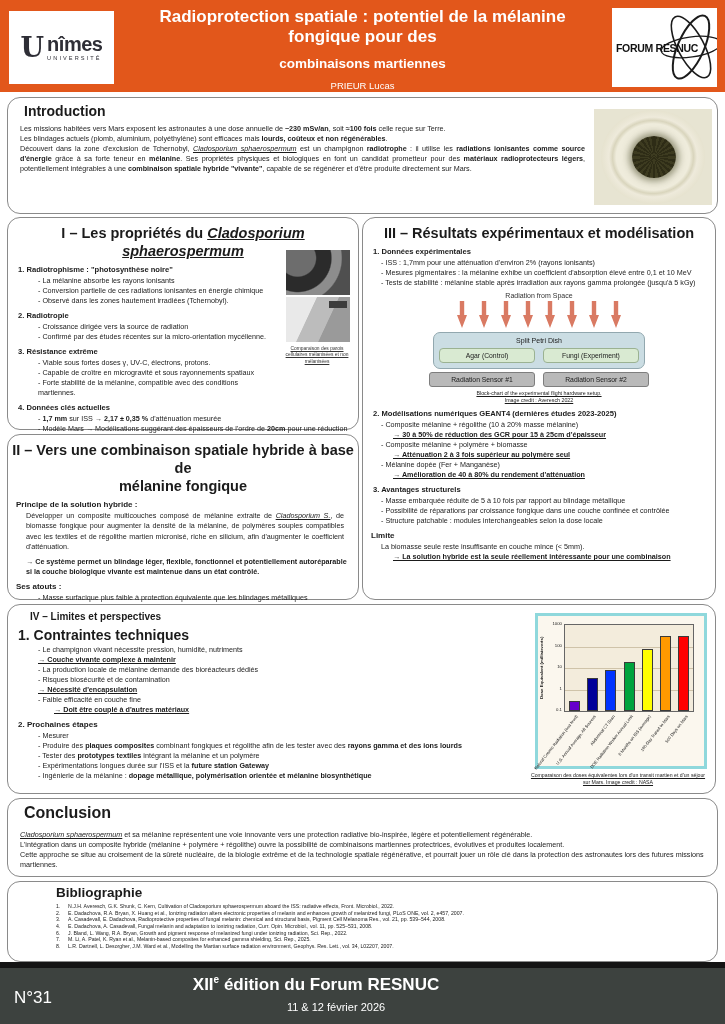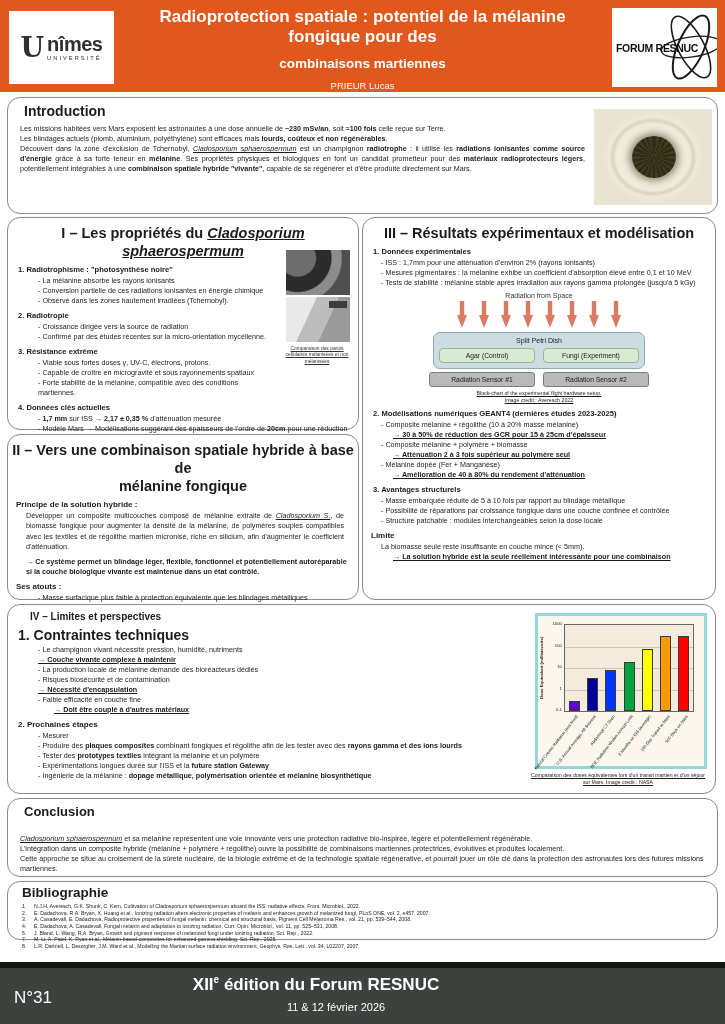--- a/index.html
+++ b/index.html
@@ -22,21 +22,21 @@
   .auth{font-size:9.5px;margin-top:9px;}
   .prog{font-size:9.5px;margin-top:3px;}
   
   .panel{position:absolute;background:#fff;border:1.4px solid #8a8a8a;border-radius:13px;box-sizing:border-box;}
   .intro{left:7px;top:97px;width:711px;height:117px;}
   .s1{left:7px;top:217px;width:352px;height:213px;}
   .s2{left:7px;top:434px;width:352px;height:166px;}
   .s3{left:362px;top:217px;width:354px;height:383px;}
   .s4{left:7px;top:604px;width:709px;height:190px;}
   .concl{left:7px;top:798px;width:711px;height:79px;}
-  .biblio{left:7px;top:881px;width:711px;height:59px;}
+  .biblio{left:7px;top:881px;width:711px;height:81px;padding-left:34px;}
   h2{font-size:14px;margin:5px 0 3px 16px;}
   .sec-title{font-size:14.5px;font-weight:bold;text-align:center;margin-top:6px;line-height:1.25;}
   .sec-title-left{font-size:10px;font-weight:bold;margin:6px 0 2px 22px;}
   .gh{font-weight:bold;font-size:7.6px;margin:5px 0 2px 10px;}
   .li{font-size:7.2px;line-height:1.38;margin-left:30px;}
   .pr{margin-right:86px;}
   .arrow{font-size:7.2px;font-weight:bold;line-height:1.4;margin-left:36px;text-decoration:underline;}
   p.rich{font-size:7.2px;line-height:1.4;margin:0;}
   .mt{margin-top:7px;}
   
@@ -266,21 +266,21 @@
       <div class="catlab" style="left: 73.7143px; top: 98px;">Abdominal CT Scan</div>
       <div class="catlab" style="left: 92px; top: 98px;">DOE Radiation Worker Annual Limit</div>
       <div class="catlab" style="left: 110.286px; top: 98px;">6 Months on ISS (average)</div>
       <div class="catlab" style="left: 128.571px; top: 98px;">180-Day Transit to Mars</div>
       <div class="catlab" style="left: 146.857px; top: 98px;">500 Days on Mars</div>
     </div>
   <div class="chart-cap">Comparaison des doses équivalentes lors d'un transit martien et d'un séjour sur Mars. Image credit : NASA</div>
 </section>
 
 <section class="panel concl">
-  <h2 style="font-size:13px;margin-bottom:15px">Conclusion</h2>
+  <h2 style="font-size:16px;margin-bottom:8px">Conclusion</h2>
   <p class="rich"><span class="i u">Cladosporium sphaerospermum</span><span> et sa mélanine représentent une voie innovante vers une protection radiative bio-inspirée, légère et potentiellement régénérable.</span></p>
   <p class="rich">L'intégration dans un composite hybride (mélanine + polymère + régolithe) ouvre la possibilité de combinaisons martiennes protectrices, évolutives et produites localement.</p>
   <p class="rich mt2">Cette approche se situe au croisement de la sûreté nucléaire, de la biologie extrême et de la technologie spatiale régénérative, et pourrait jouer un rôle clé dans la protection des astronautes lors des futures missions martiennes.</p>
 </section>
 
 <section class="panel biblio">
   <h2 style="font-size:13.5px;margin:3px 0 3px 14px">Bibliographie</h2>
   <div class="ref"><span class="refn">1.</span><span>N.J.H. Averesch, G.K. Shunk, C. Kern, Cultivation of Cladosporium sphaerospermum aboard the ISS: radiative effects, Front. Microbiol., 2022.</span></div>
   <div class="ref"><span class="refn">2.</span><span>E. Dadachova, R.A. Bryan, X. Huang et al., Ionizing radiation alters electronic properties of melanin and enhances growth of melanized fungi, PLoS ONE, vol. 2, e457, 2007.</span></div>
   <div class="ref"><span class="refn">3.</span><span>A. Casadevall, E. Dadachova, Radioprotective properties of fungal melanin: chemical and structural basis, Pigment Cell Melanoma Res., vol. 21, pp. 539–544, 2008.</span></div>

